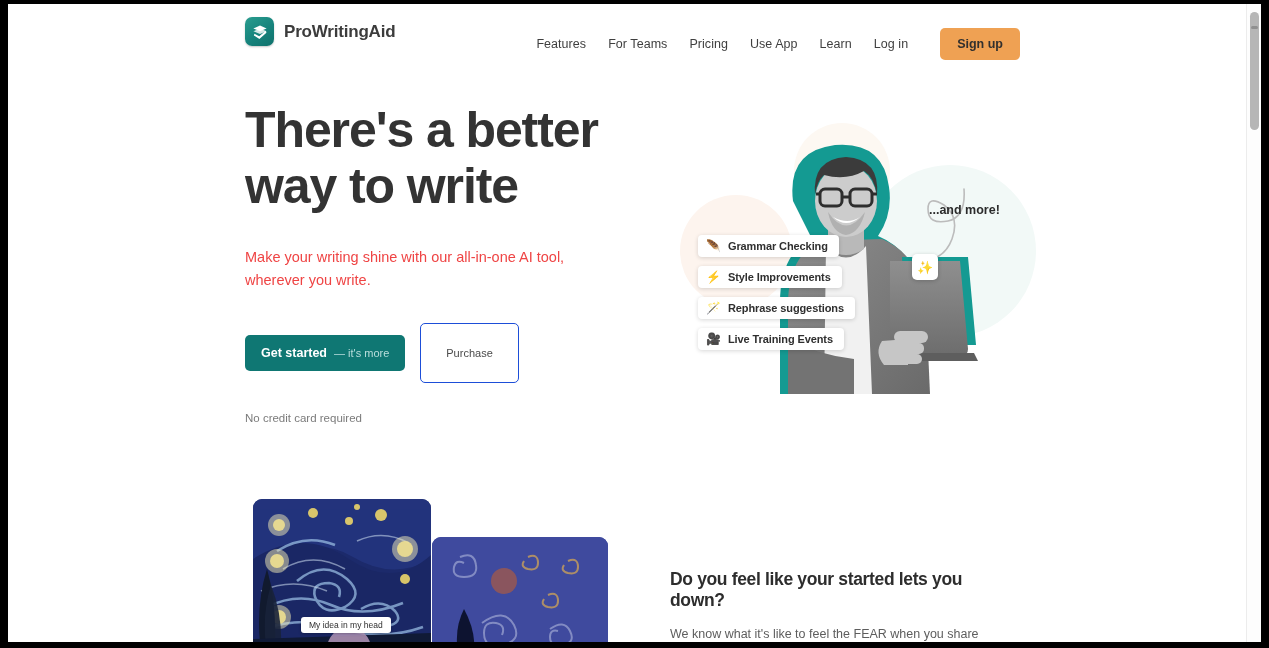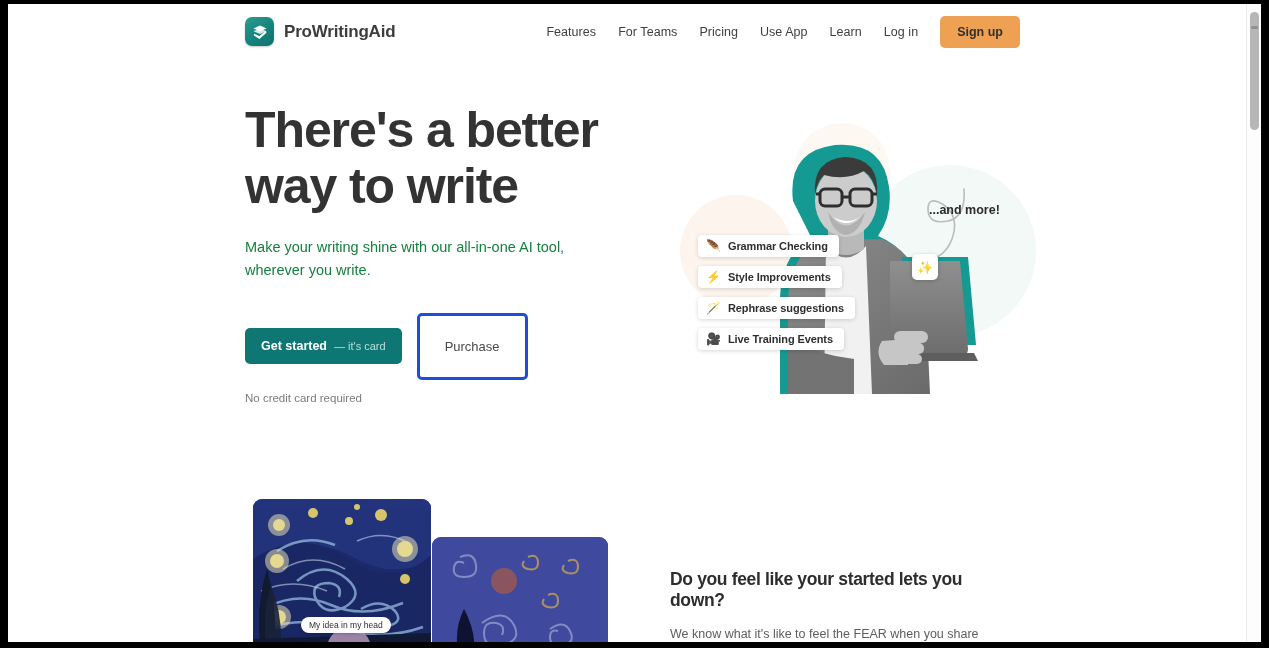--- a/index.html
+++ b/index.html
@@ -39,59 +39,59 @@
   #logo-mark {
     width:29px; height:29px; border-radius:7px;
     background:linear-gradient(145deg,#2a9d8f 0%,#16837c 55%,#10716c 100%);
     display:flex; align-items:center; justify-content:center;
     box-shadow:0 1px 2px rgba(0,0,0,.22);
   }
   #brand-name {
     font-size:17px; font-weight:bold; color:#3c3c3c; letter-spacing:-.2px;
   }
   #nav {
-    position:absolute; right:241px; top:0; height:56px;
+    position:absolute; right:241px; top:12px; height:56px;
     display:flex; align-items:center; gap:0;
   }
   .nav-link {
     font-size:12.5px; color:#3f3f3f; padding:0 11px; cursor:pointer;
     white-space:nowrap; letter-spacing:.05px;
   }
   #signup-btn {
-    margin-left:11px; background:#efa153; color:#32302e;
+    margin-left:21px; background:#efa153; color:#32302e;
     font-size:12.5px; font-weight:bold;
     padding:9px 17px; border-radius:5px; border:none; cursor:pointer;
     white-space:nowrap; font-family:"Liberation Sans", sans-serif;
   }
 
   
   #hero-left { position:absolute; left:237px; top:98px; width:400px; }
   #hero-title {
     font-size:50px; line-height:1.12; font-weight:bold;
     color:#333333; letter-spacing:-1.1px;
   }
   #hero-sub {
-    margin-top:22px; font-size:14.5px; line-height:1.62;
-    color:#15803d; max-width:325px;
+    margin-top:32px; font-size:14.5px; line-height:1.62;
+    color:#ef4444; max-width:325px;
   }
   #cta-row { margin-top:30px; display:flex; align-items:center; gap:15px; }
   #get-started {
     background:#0f7773; border:none; border-radius:5px;
     padding:11px 16px; cursor:pointer; color:#ffffff;
     font-family:"Liberation Sans", sans-serif; white-space:nowrap;
     display:flex; align-items:baseline; gap:7px;
   }
   #gs-main { font-size:12.5px; font-weight:bold; }
   #gs-sub  { font-size:11px; color:#b9dedc; }
   #purchase {
-    background:#ffffff; border:3px solid #1d4ed8; border-radius:5px;
-    padding:23px 25px; font-size:13px; color:#4a4a4a; cursor:pointer;
+    background:#ffffff; border:1px solid #1d4ed8; border-radius:5px;
+    padding:23px 25px; font-size:11px; color:#4a4a4a; cursor:pointer;
     font-family:"Liberation Sans", sans-serif; white-space:nowrap;
   }
-  #nocard { margin-top:12px; font-size:11.5px; color:#7b7b7b; }
+  #nocard { margin-top:29px; font-size:11.5px; color:#7b7b7b; }
 
   
   #hero-art { position:absolute; left:660px; top:105px; width:360px; height:285px; }
   .blob { position:absolute; border-radius:50%; }
   #blob-a { left:12px;  top:86px;  width:112px; height:112px; background:#fdf4ee; }
   #blob-b { left:196px; top:56px;  width:172px; height:172px; background:#f2f9f7; }
   #blob-c { left:126px; top:14px;  width:96px;  height:96px;  background:#fdf8f2; }
 
   #person { position:absolute; left:0; top:0; width:360px; height:285px; }
 
@@ -119,21 +119,21 @@
     display:flex; align-items:center; justify-content:center; font-size:13px;
   }
 
   
   #art-starry {
     position:absolute; left:245px; top:495px; width:178px; height:153px;
     border-radius:9px; overflow:hidden;
   }
   #starry-caption {
     position:absolute; left:48px; top:118px;
-    background:#ffffff; border-radius:8px;
+    background:#ffffff; border-radius:3px;
     padding:3px 8px; font-size:8.5px; color:#2e2e2e;
     box-shadow:0 1px 3px rgba(0,0,0,.25); white-space:nowrap;
   }
   #art-flat {
     position:absolute; left:424px; top:533px; width:176px; height:115px;
     background:#3f4a9e; border-radius:9px; overflow:hidden;
   }
 
   #right-col { position:absolute; left:662px; top:565px; width:345px; }
   #lower-title {
@@ -175,21 +175,21 @@
   <div id="hero-left">
     <h1 id="hero-title">
       <span>There's a better</span><br>
       <span>way to write</span>
     </h1>
     <p id="hero-sub">Make your writing shine with our all-in-one AI tool, wherever you write.</p>
 
     <div id="cta-row">
       <button id="get-started">
         <span id="gs-main">Get started</span>
-        <span id="gs-sub">— it's card</span>
+        <span id="gs-sub">— it's more</span>
       </button>
       <button id="purchase">Purchase</button>
     </div>
 
     <div id="nocard">No credit card required</div>
   </div>
 
   <div id="hero-art">
     <div class="blob" id="blob-a"></div>
     <div class="blob" id="blob-b"></div>

